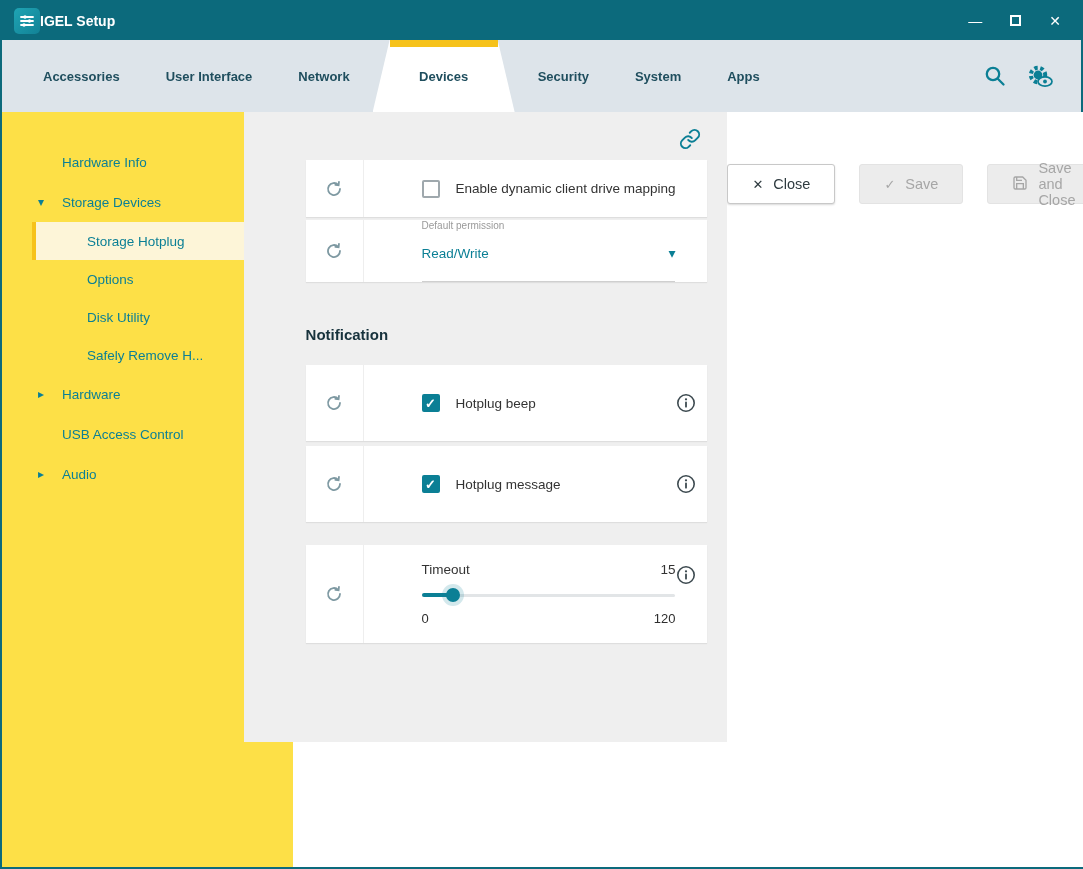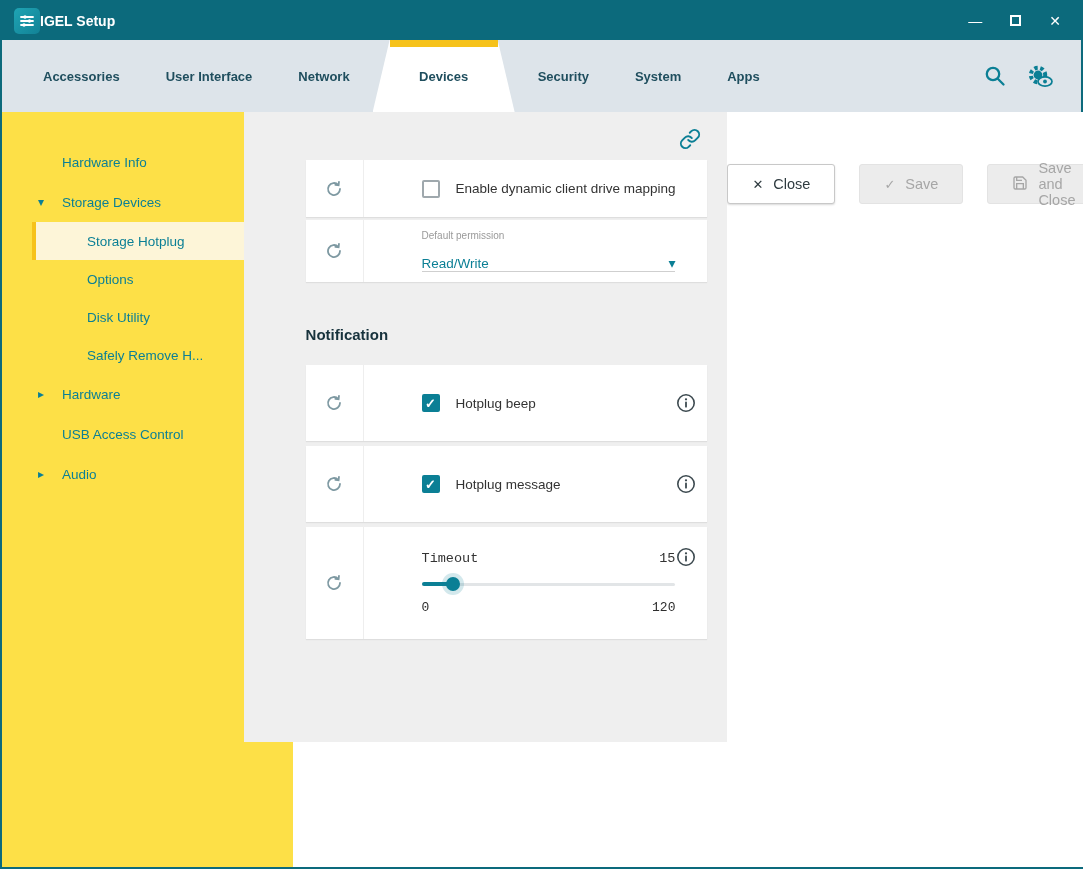--- a/index.html
+++ b/index.html
@@ -73,33 +73,33 @@
   }
   .icon-cell {
     width: 58px; flex: none; display: flex; align-items: center; justify-content: center;
     border-right: 1px solid #eeeeee; cursor: default;
   }
   .row-content { flex: 1; display: flex; align-items: center; padding: 0 32px 0 58px; position: relative; min-width: 0; }
   .r1 { height: 57px; }
   .r2 { height: 62px; margin-top: 3px; }
   .r3, .r4 { height: 76px; }
   .r4 { margin-top: 5px; }
-  .r5 { height: 112px; margin-top: 5px; font-family: Liberation Mono, monospace; }
+  .r5 { height: 98px; margin-top: 23px; }
   .checkbox {
     width: 18px; height: 18px; flex: none; border-radius: 2px;
     border: 2px solid #9fa8ad; background: #ffffff; cursor: default;
     display: flex; align-items: center; justify-content: center;
   }
   .checkbox.checked { border-color: #0b7f95; background: #0b7f95; color: #ffffff; font-size: 13px; font-weight: bold; }
   .row-label { margin-left: 16px; font-size: 13.5px; color: #333333; }
   .col-content { flex-direction: column; align-items: stretch; justify-content: center; }
   .field-label { font-size: 10px; color: #9a9a9a; margin-bottom: 14px; }
   .select-field {
     display: flex; align-items: center; justify-content: space-between;
-    border-bottom: 1px solid #cfcfcf; padding-bottom: 0; cursor: default;
+    border-bottom: 1px solid #cfcfcf; padding-bottom: 20px; cursor: default;
   }
   .select-value { font-size: 13.5px; color: #0b7f95; }
   .select-caret { color: #0b7f95; font-size: 14px; }
   .section-title { margin: 44px 0 22px 62px; font-size: 15px; font-weight: bold; color: #17323c; }
   .info-btn { position: absolute; right: 11px; top: 50%; transform: translateY(-50%); display: flex; cursor: default; }
   .r5 .info-btn { top: 20px; transform: none; }
   .param-top, .param-bottom { display: flex; justify-content: space-between; align-items: center; }
   .param-top { font-size: 13.5px; color: #333333; }
   .param-bottom { font-size: 13px; color: #2e2e2e; margin-top: 9px; }
   .slider-row { position: relative; height: 14px; margin-top: 11px; cursor: default; }

